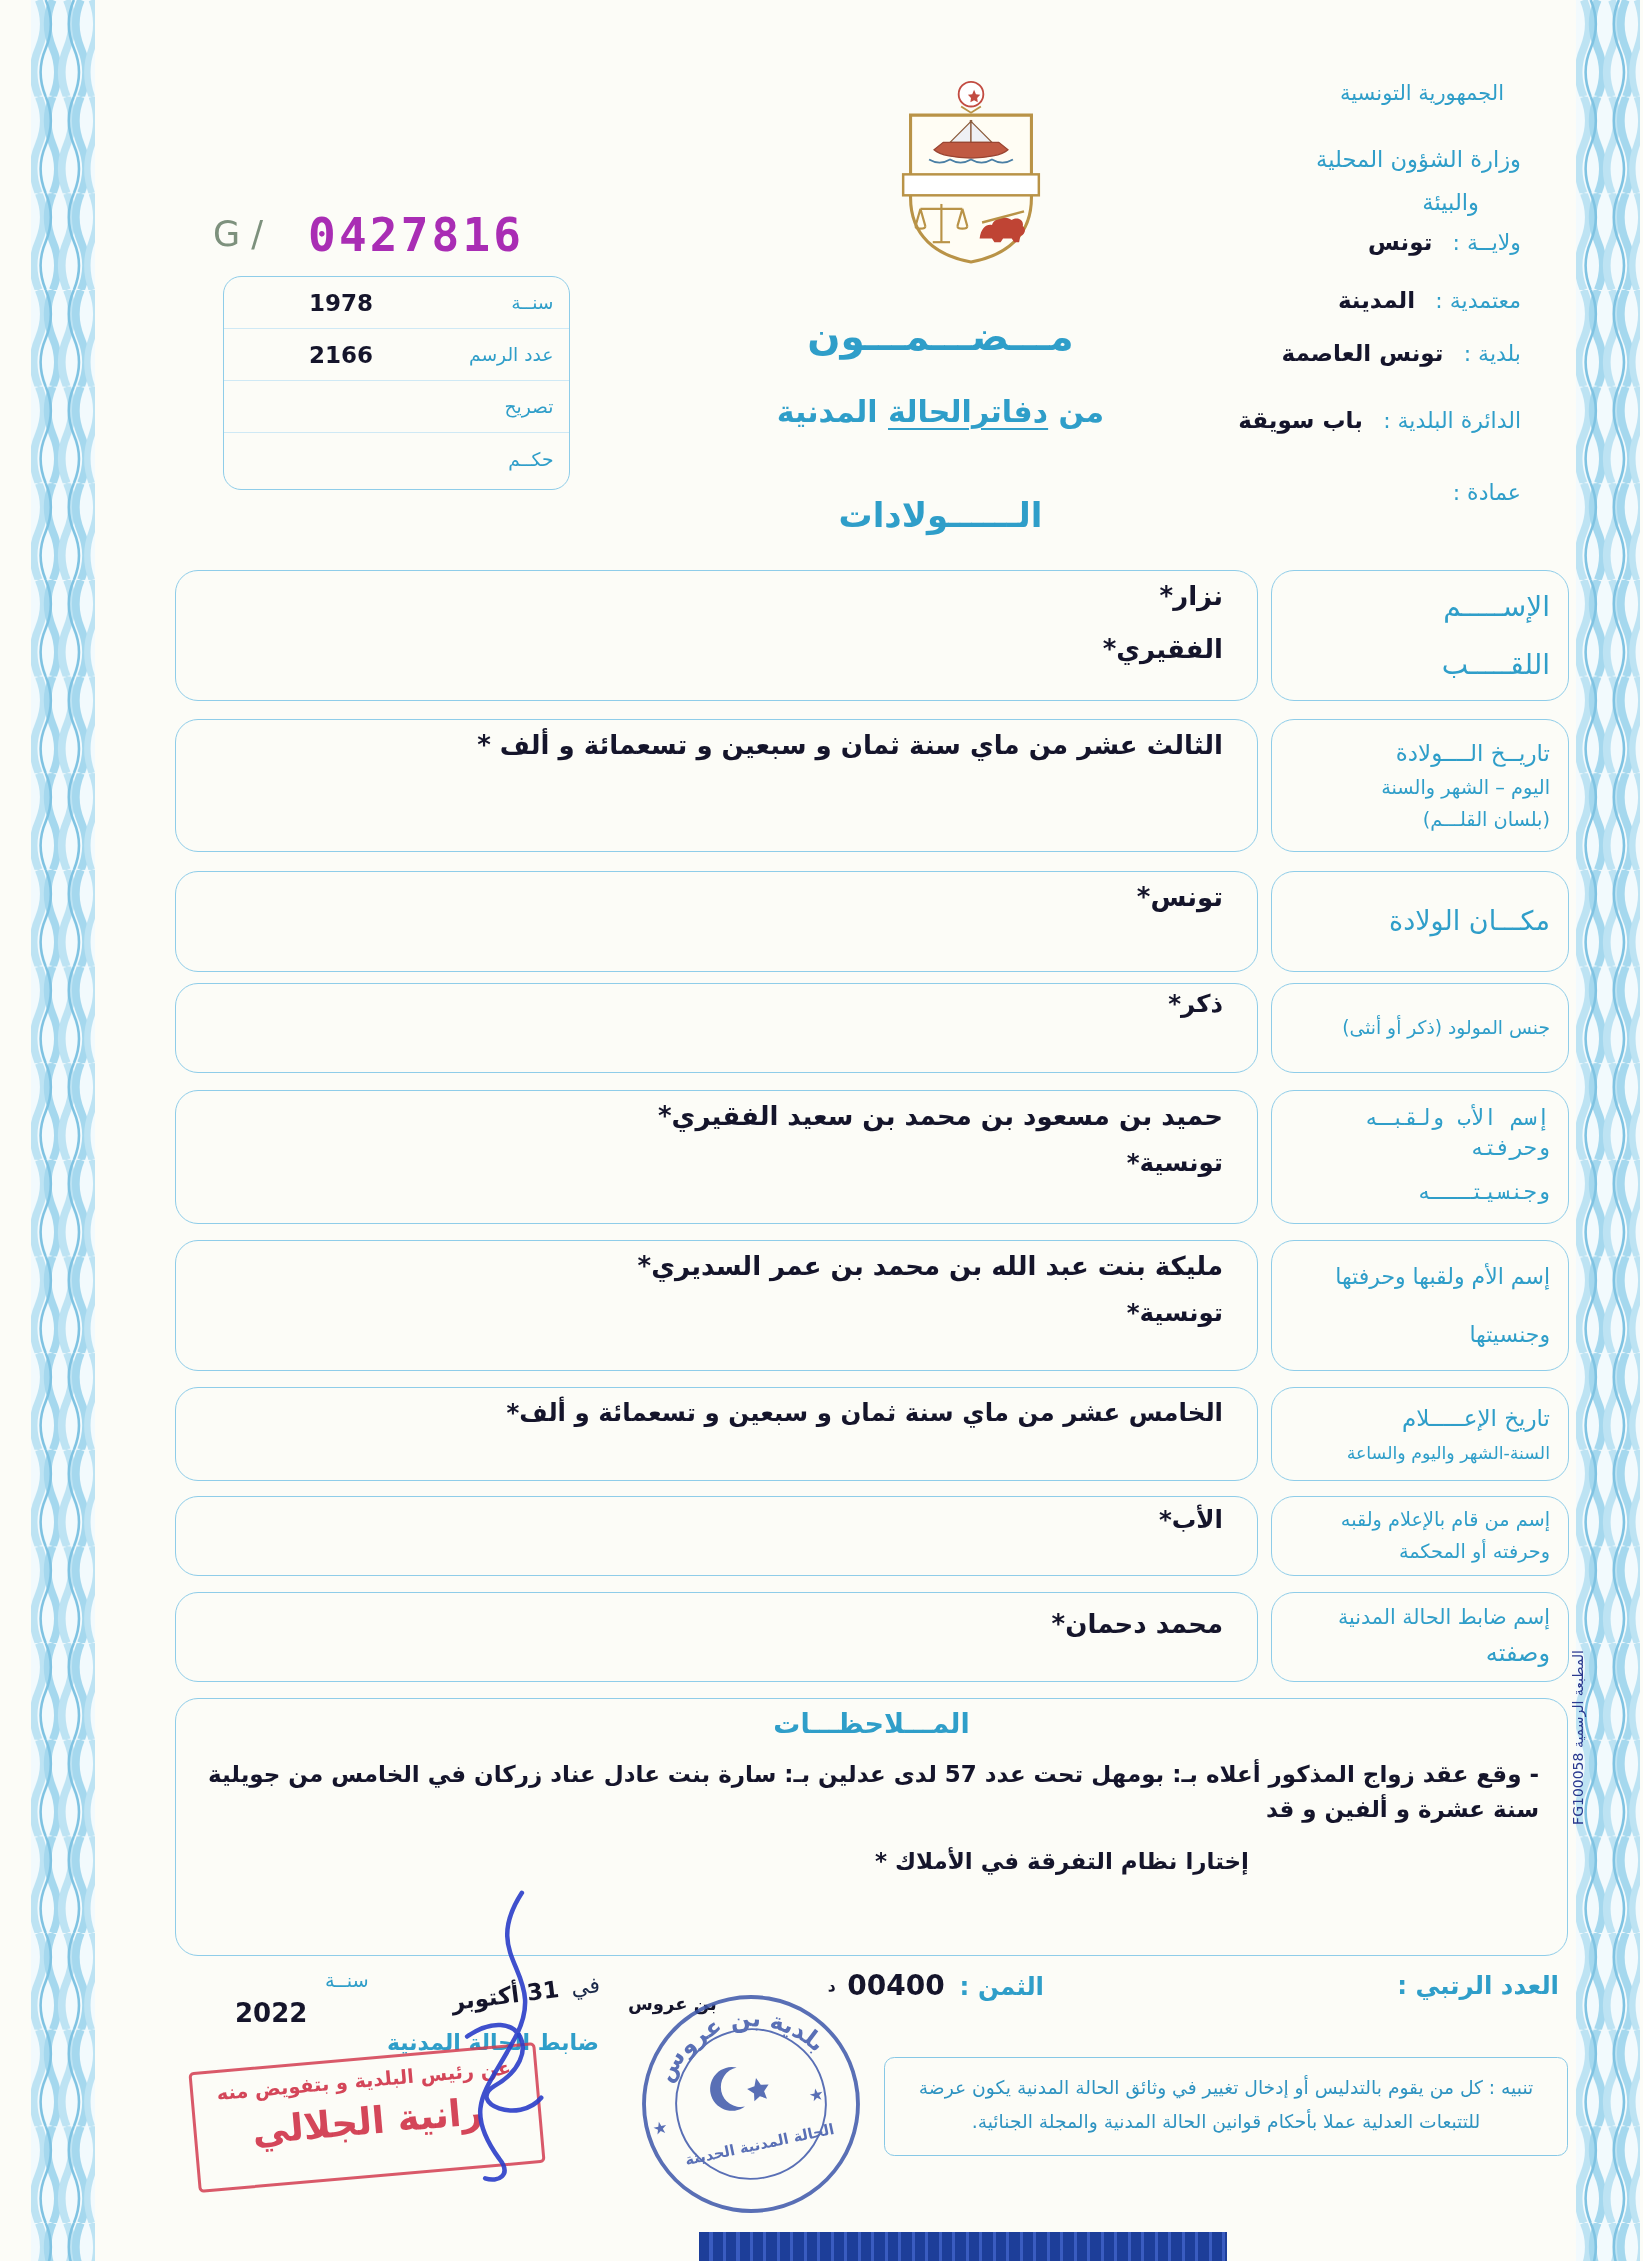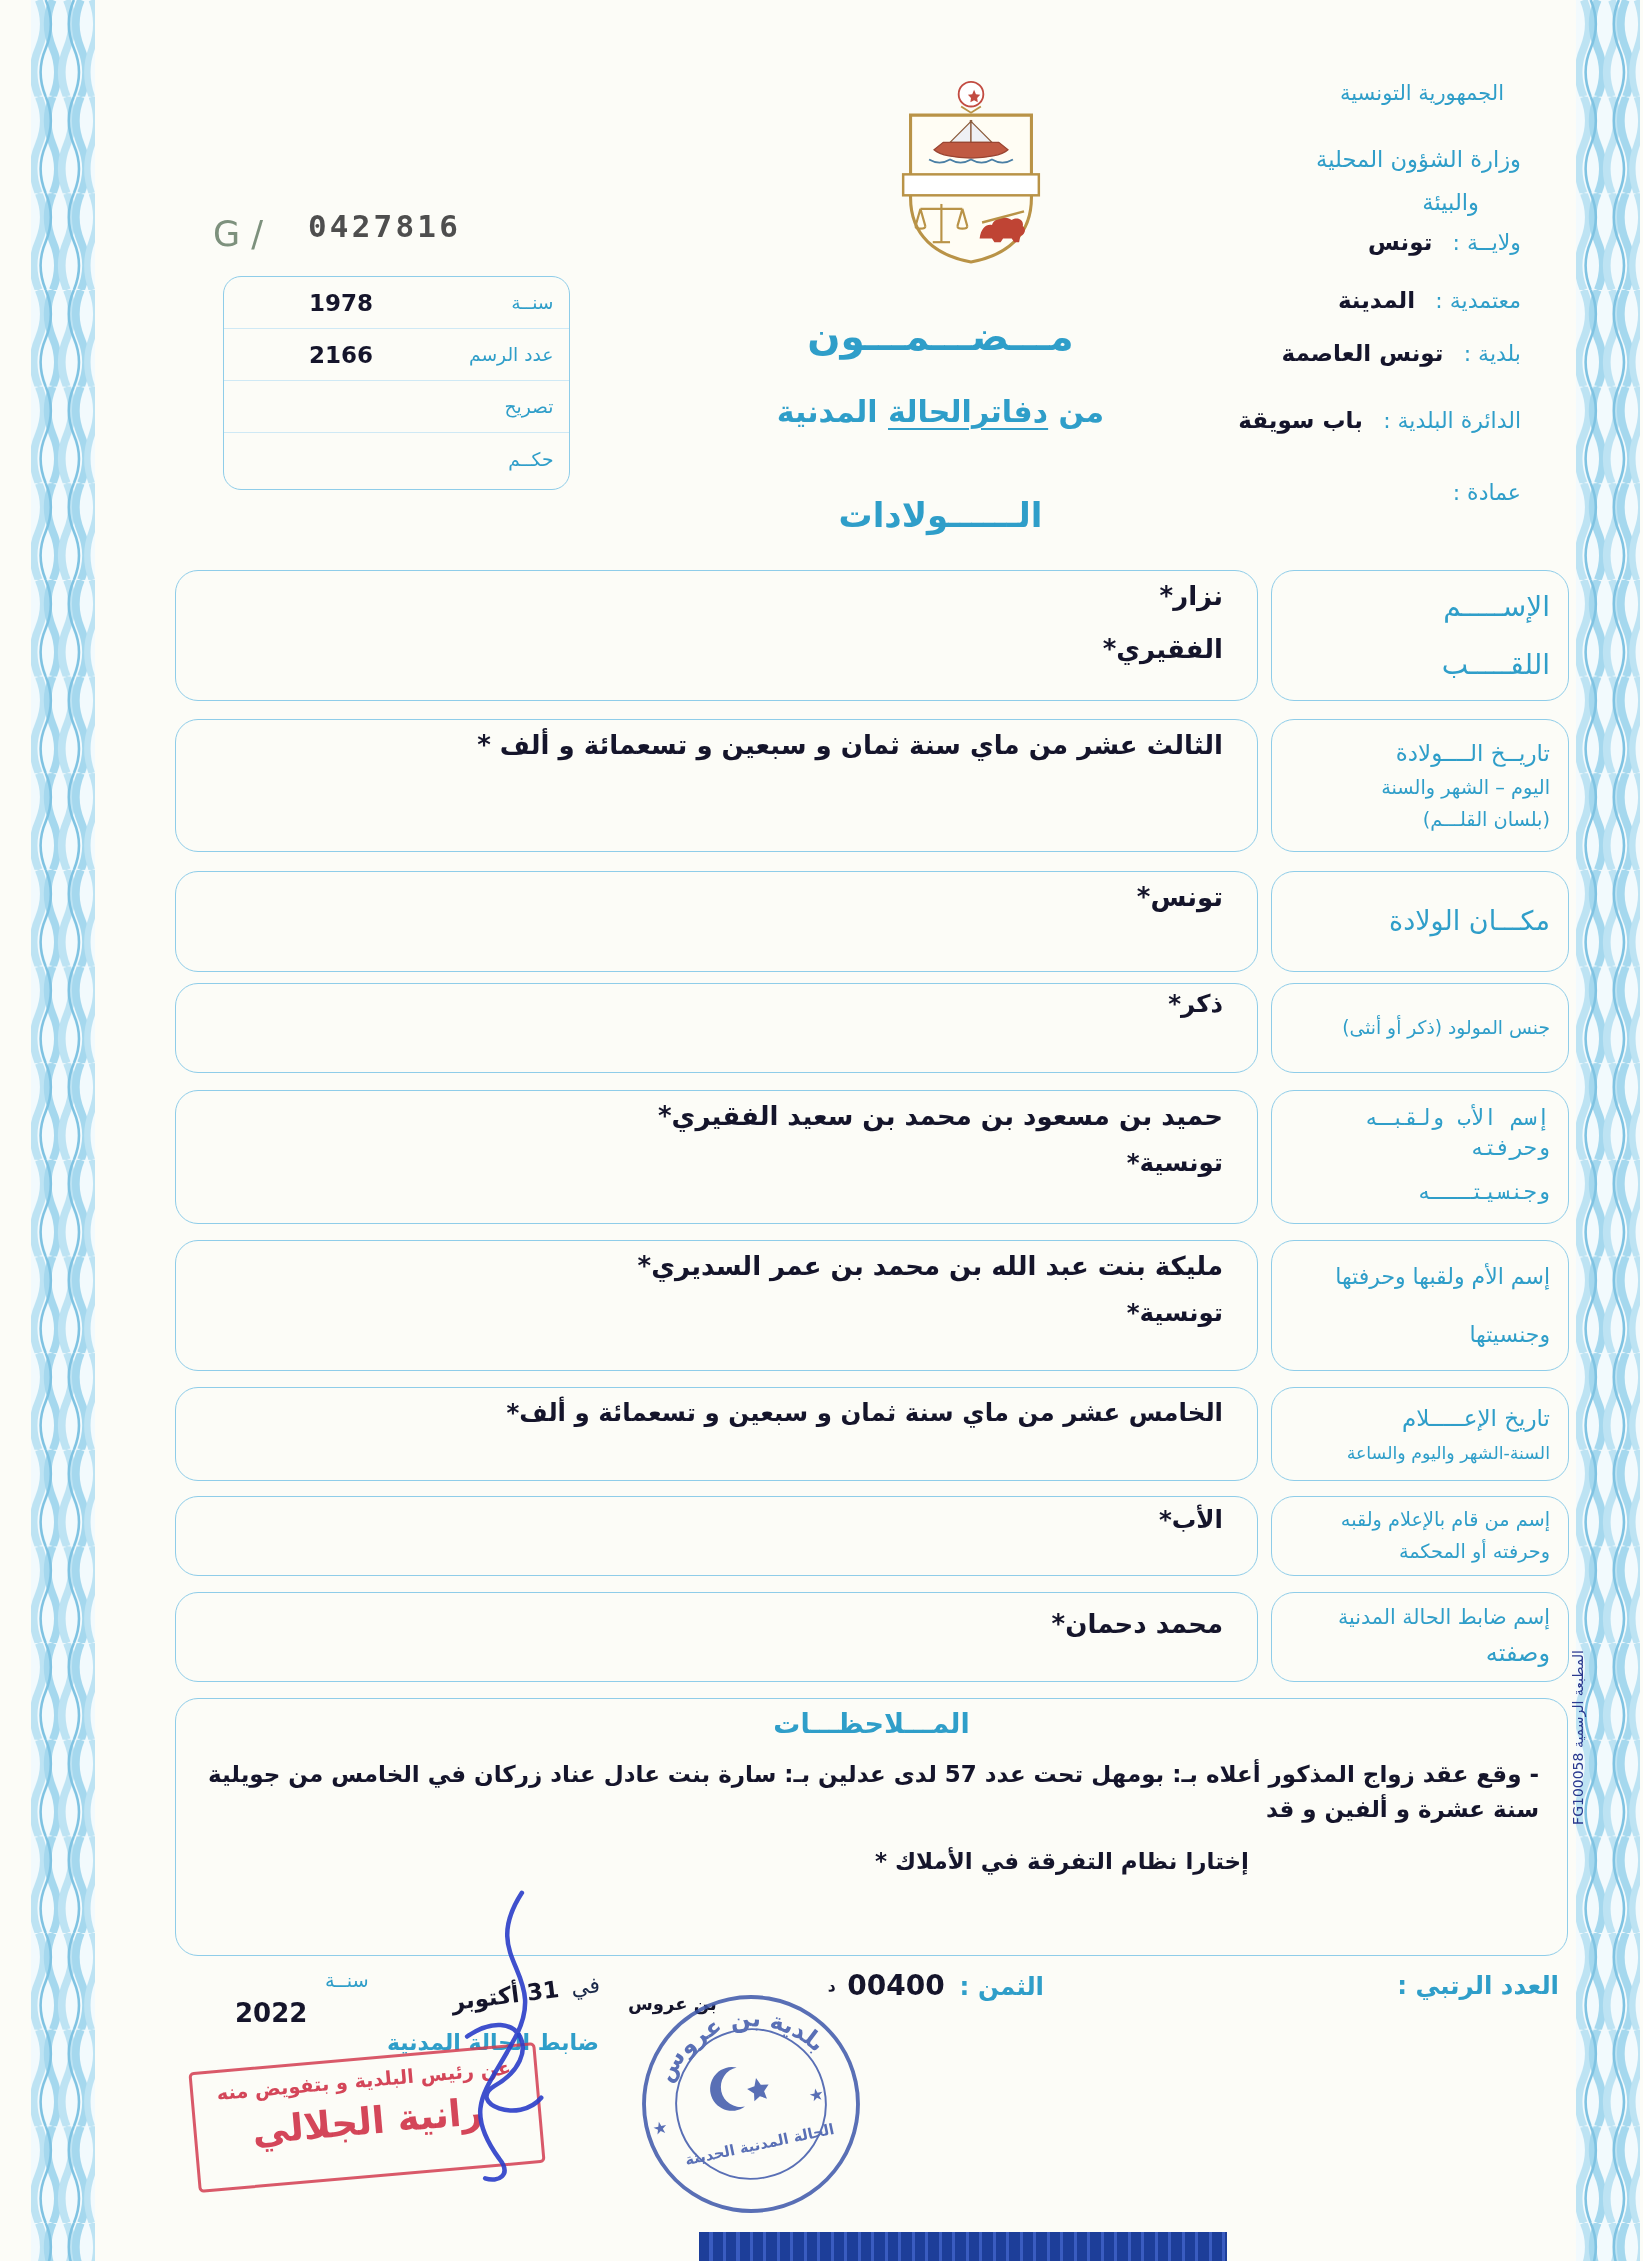--- a/index.html
+++ b/index.html
@@ -61,21 +61,21 @@
         <path d="M67,0 q-16,37 0,75 q16,37 0,75" fill="none" stroke="#7fc3e2" stroke-width="4"></path>
       </pattern>
     </defs>
     <rect width="100" height="3509" fill="url(#wavepat)"></rect>
   </svg>
   <svg style="left:1576px;top:0" width="64" height="2261" viewBox="0 0 100 3509" preserveAspectRatio="none">
     <rect width="100" height="3509" fill="url(#wavepat)"></rect>
   </svg>
 
   <span class="abs" style="left:213px;top:214px;font-size:35px;color:#7d917d;direction:ltr;">G /</span>
-  <span class="abs" style="left:308px;top:208px;font-size:31px;font-family:'DejaVu Sans Mono',monospace;font-weight:bold;color:#404040;letter-spacing:3.2px;opacity:.92;direction:ltr;">0427816</span>
+  <span class="abs" style="left:308px;top:208px;font-size:46px;font-family:'DejaVu Sans Mono',monospace;font-weight:bold;color:#a21caf;letter-spacing:3.2px;opacity:.92;direction:ltr;">0427816</span>
 
   <div class="box" style="left:223px;top:276px;width:347px;height:214px;border-radius:18px;">
     <div class="rb-row rb-div">
       <span class="rb-lbl">سنــة</span>
       <span class="rb-val">1978</span>
     </div>
     <div class="rb-row rb-div">
       <span class="rb-lbl">عدد الرسم</span>
       <span class="rb-val">2166</span>
     </div>
@@ -267,17 +267,21 @@
     </g>
   </svg>
 
   <svg style="left:422px;top:1885px;" width="174" height="303" viewBox="0 0 270 470">
     <g fill="none" stroke="#2b3ec9" stroke-width="7" stroke-linecap="round" opacity="0.9">
       <path d="M155,12 C85,120 205,135 140,245 C100,320 62,345 120,425 C140,450 118,462 98,455"></path>
       <path d="M70,235 C150,180 195,265 112,312 C70,338 150,372 185,330"></path>
     </g>
   </svg>
 
+  <div class="warnbox">
+    <div>تنبيه : كل من يقوم بالتدليس أو إدخال تغيير في وثائق الحالة المدنية يكون عرضة</div>
+    <div>للتتبعات العدلية عملا بأحكام قوانين الحالة المدنية والمجلة الجنائية.</div>
+  </div>
 
   <div class="bstrip"></div>
 
 </div>
 
 
 </body></html>

